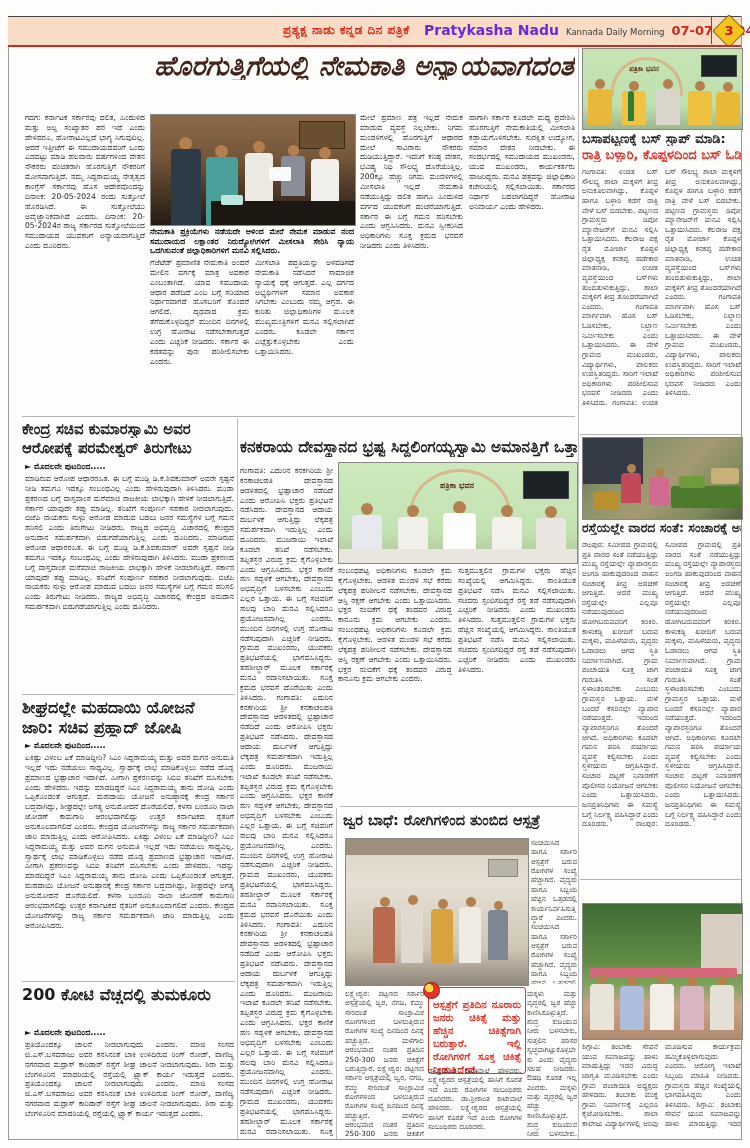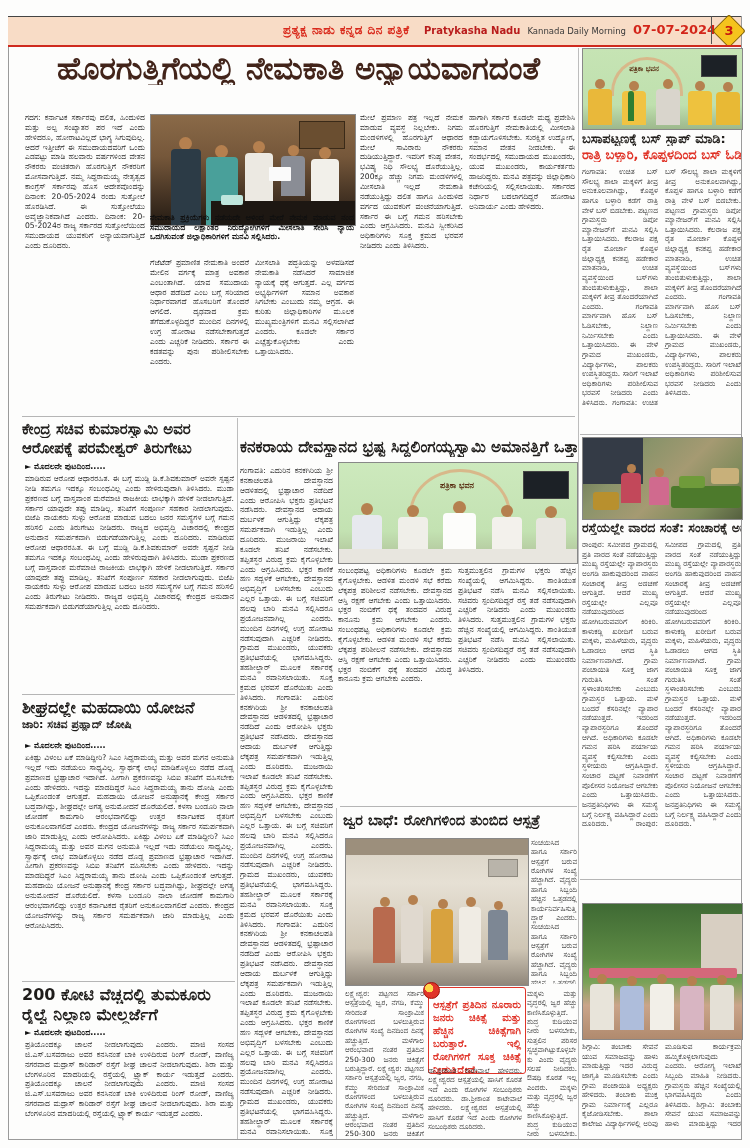--- a/index.html
+++ b/index.html
@@ -11,30 +11,30 @@
   .hline{position:absolute;background:#b5b5b5;height:1px;}
   .vline{position:absolute;background:#bdbdbd;width:1px;}
   
   .mast-band{position:absolute;background:#f8dcc6;border-top:1px solid #444;}
   .ribbon{position:absolute;background:linear-gradient(180deg,#f0372a,#c8170e);color:#fff;
           font-weight:bold;font-size:11px;line-height:19px;text-align:center;
           clip-path:polygon(0 0,100% 0,88% 100%,0 100%);}
   .tagline{position:absolute;color:#d92a1c;font-weight:bold;font-size:12px;line-height:20px;
            font-family:"DejaVu Serif",serif;letter-spacing:.5px;}
   .mast-right{position:absolute;display:flex;align-items:baseline;gap:7px;white-space:nowrap;}
-  .paper-name{color:#b91c1c;font-weight:bold;font-size:10px;}
+  .paper-name{color:#6d28d9;font-weight:bold;font-size:14px;}
   .paper-sub{color:#3a3a3a;font-size:8.5px;}
   .issue-date{color:#d3251a;font-weight:bold;font-size:13px;}
   .page-badge{position:absolute;width:22px;height:22px;background:#f5c31d;border:1.5px solid #7a5a00;
               transform:rotate(45deg);border-radius:3px;}
   .page-badge span{position:absolute;inset:0;transform:rotate(-45deg);color:#c8170e;font-weight:bold;
                    font-size:13px;text-align:center;line-height:22px;}
   
-  .hl-lead1{position:absolute;text-align:center;font-weight:bold;font-size:31px;color:#42241a;
-            line-height:1.05;overflow:hidden;white-space:nowrap;}
+  .hl-lead1{position:absolute;text-align:right;font-weight:bold;font-size:27px;color:#42241a;
+            line-height:1.05;overflow:hidden;white-space:nowrap;font-style:italic;}
   .hl-lead2{position:absolute;text-align:center;font-weight:bold;font-size:27px;color:#e5342a;
             line-height:1.05;overflow:hidden;white-space:nowrap;}
   .hl-md{position:absolute;font-weight:bold;font-size:15px;color:#1e1c1a;line-height:1.15;
          overflow:hidden;white-space:nowrap;}
   .hl-sm{position:absolute;font-weight:bold;font-size:12px;color:#221f1c;line-height:1.1;
          overflow:hidden;white-space:nowrap;}
   .hl-red{color:#e03226;}
   .kicker{position:absolute;background:#4277b6;color:#fff;font-weight:bold;font-size:8.5px;
           text-align:center;line-height:16px;overflow:hidden;white-space:nowrap;}
   .contd{position:absolute;font-weight:bold;font-size:8px;color:#111;overflow:hidden;white-space:nowrap;}
@@ -101,21 +101,21 @@
     <div class="fig-head" style="left:102px;top:26px;width:12px;height:12px;"></div>
     <div class="fig" style="left:94px;top:38px;width:28px;height:50px;background:#ece9e2;"></div>
     <div class="fig-head" style="left:137px;top:30px;width:11px;height:11px;"></div>
     <div class="fig" style="left:130px;top:41px;width:24px;height:40px;background:#8a8d95;"></div>
     <div class="fig-head" style="left:168px;top:32px;width:12px;height:12px;"></div>
     <div class="fig" style="left:160px;top:44px;width:28px;height:44px;background:#f2f0ea;"></div>
     <div class="fig" style="left:118px;top:52px;width:22px;height:14px;background:#fafafa;border-radius:1px;"></div>
     <div class="tableblk" style="left:60px;top:86px;width:144px;height:24px;background:#1d1712;"></div>
     <div class="fig" style="left:70px;top:80px;width:22px;height:10px;background:#bfe6dd;border-radius:2px;"></div>
   </div>
-  <div class="caption" style="left:150px;top:213px;width:204px;height:28px;">ನೇಮಕಾತಿ ಪ್ರಕ್ರಿಯೆಗಳು ನಡೆಯದೇ ಆಳಿಂದ ಮೇರೆ ನೇಮಕ ಮಾಡುವ ನಂದ ಸಮುದಾಯದ ಲಕ್ಷಾಂತರ ನಿರುದ್ಯೋಗಿಗಳಿಗೆ ಮೀಸಲಾತಿ ಸೇರಿಸಿ ನ್ಯಾಯ ಒದಗಿಸುವಂತೆ ಜಿಲ್ಲಾಧಿಕಾರಿಗಳಿಗೆ ಮನವಿ ಸಲ್ಲಿಸಿದರು.</div>
+  <div class="caption" style="left:150px;top:227px;width:204px;height:28px;">ನೇಮಕಾತಿ ಪ್ರಕ್ರಿಯೆಗಳು ನಡೆಯದೇ ಆಳಿಂದ ಮೇರೆ ನೇಮಕ ಮಾಡುವ ನಂದ ಸಮುದಾಯದ ಲಕ್ಷಾಂತರ ನಿರುದ್ಯೋಗಿಗಳಿಗೆ ಮೀಸಲಾತಿ ಸೇರಿಸಿ ನ್ಯಾಯ ಒದಗಿಸುವಂತೆ ಜಿಲ್ಲಾಧಿಕಾರಿಗಳಿಗೆ ಮನವಿ ಸಲ್ಲಿಸಿದರು.</div>
 
   <div class="bt" style="left:255px;top:258px;width:99px;height:157px;">ಮೀಸಲಾತಿ ಪದ್ಧತಿಯನ್ನು ಅಳವಡಿಸದೆ ನೇಮಕಾತಿ ನಡೆಸಿದರೆ ಸಾಮಾಜಿಕ ನ್ಯಾಯಕ್ಕೆ ಧಕ್ಕೆ ಆಗುತ್ತದೆ. ಎಲ್ಲ ವರ್ಗದ ಅಭ್ಯರ್ಥಿಗಳಿಗೆ ಸಮಾನ ಅವಕಾಶ ಸಿಗಬೇಕು ಎಂಬುದು ನಮ್ಮ ಆಗ್ರಹ. ಈ ಕುರಿತು ಜಿಲ್ಲಾಧಿಕಾರಿಗಳ ಮೂಲಕ ಮುಖ್ಯಮಂತ್ರಿಗಳಿಗೆ ಮನವಿ ಸಲ್ಲಿಸಲಾಗಿದೆ ಎಂದರು. ಕೂಡಲೇ ಸರ್ಕಾರ ಎಚ್ಚೆತ್ತುಕೊಳ್ಳಬೇಕು ಎಂದು ಒತ್ತಾಯಿಸಿದರು.</div>
   <div class="bt" style="left:150px;top:258px;width:99px;height:157px;">ಗೆಜೆಟೆಡ್ ಪ್ರಮಾಣಿತ ನೇಮಕಾತಿ ಅಂದರೆ ಮೇಲಿನ ವರ್ಗಕ್ಕೆ ಮಾತ್ರ ಅವಕಾಶ ಎಂಬಂತಾಗಿದೆ. ಯಾವ ಸಮುದಾಯ ಆಧಾರ ಪಡೆದಿದೆ ಎಂಬ ಬಗ್ಗೆ ಸರಿಯಾದ ನಿರ್ಧಾರವಾಗದೆ ಹೊಸಬರಿಗೆ ತೊಂದರೆ ಆಗಲಿದೆ. ದೃಢವಾದ ಕ್ರಮ ತೆಗೆದುಕೊಳ್ಳದಿದ್ದರೆ ಮುಂದಿನ ದಿನಗಳಲ್ಲಿ ಉಗ್ರ ಹೋರಾಟ ನಡೆಸಬೇಕಾಗುತ್ತದೆ ಎಂದು ಎಚ್ಚರಿಕೆ ನೀಡಿದರು. ಸರ್ಕಾರ ಈ ಕಡತವನ್ನು ಪುನಃ ಪರಿಶೀಲಿಸಬೇಕು ಎಂದರು.</div>
   <div class="bt" style="left:360px;top:113px;width:103px;height:302px;">ಮೇಲೆ ಪ್ರಮಾಣ ಪತ್ರ ಇಲ್ಲದೆ ನೇಮಕ ಮಾಡುವ ವ್ಯವಸ್ಥೆ ನಿಲ್ಲಬೇಕು. ನಿಗಮ ಮಂಡಳಿಗಳಲ್ಲಿ ಹೊರಗುತ್ತಿಗೆ ಆಧಾರದ ಮೇಲೆ ಸಾವಿರಾರು ನೌಕರರು ದುಡಿಯುತ್ತಿದ್ದಾರೆ. ಇವರಿಗೆ ಕನಿಷ್ಠ ವೇತನ, ಭವಿಷ್ಯ ನಿಧಿ ಸೌಲಭ್ಯ ದೊರೆಯುತ್ತಿಲ್ಲ. 200ಕ್ಕೂ ಹೆಚ್ಚು ನಿಗಮ ಮಂಡಳಿಗಳಲ್ಲಿ ಮೀಸಲಾತಿ ಇಲ್ಲದೆ ನೇಮಕಾತಿ ನಡೆಯುತ್ತಿದ್ದು ದಲಿತ ಹಾಗೂ ಹಿಂದುಳಿದ ವರ್ಗದ ಯುವಕರಿಗೆ ವಂಚನೆಯಾಗುತ್ತಿದೆ. ಸರ್ಕಾರ ಈ ಬಗ್ಗೆ ಗಮನ ಹರಿಸಬೇಕು ಎಂದು ಆಗ್ರಹಿಸಿದರು. ಮನವಿ ಸ್ವೀಕರಿಸಿದ ಅಧಿಕಾರಿಗಳು ಸೂಕ್ತ ಕ್ರಮದ ಭರವಸೆ ನೀಡಿದರು ಎಂದು ತಿಳಿಸಿದರು.</div>
   <div class="bt" style="left:469px;top:113px;width:106px;height:302px;">ಹಾಗಾಗಿ ಸರ್ಕಾರ ಕೂಡಲೇ ಮಧ್ಯ ಪ್ರವೇಶಿಸಿ ಹೊರಗುತ್ತಿಗೆ ನೇಮಕಾತಿಯಲ್ಲಿ ಮೀಸಲಾತಿ ಕಡ್ಡಾಯಗೊಳಿಸಬೇಕು. ಸುರಕ್ಷಿತ ಉದ್ಯೋಗ, ಸಮಾನ ವೇತನ ನೀಡಬೇಕು. ಈ ಸಂದರ್ಭದಲ್ಲಿ ಸಮುದಾಯದ ಮುಖಂಡರು, ಯುವ ಮುಖಂಡರು, ಕಾರ್ಯಕರ್ತರು ಹಾಜರಿದ್ದರು. ಮನವಿ ಪತ್ರವನ್ನು ಜಿಲ್ಲಾಧಿಕಾರಿ ಕಚೇರಿಯಲ್ಲಿ ಸಲ್ಲಿಸಲಾಯಿತು. ಸರ್ಕಾರದ ನಿರ್ಧಾರ ಬದಲಾಗದಿದ್ದರೆ ಹೋರಾಟ ಅನಿವಾರ್ಯ ಎಂದು ಹೇಳಿದರು.</div>
 
   <div class="vline" style="left:578px;top:48px;height:1091px;"></div>
 
   <div class="photo" style="left:582px;top:48px;width:159px;height:80px;background:linear-gradient(180deg,#c6e4b4,#bfe0ae 70%,#9db88c);">
     <div class="ph-arch" style="left:28px;top:8px;width:66px;height:36px;"></div>
@@ -140,27 +140,26 @@
   <div class="hline" style="left:22px;top:416px;width:553px;"></div>
   <div class="vline" style="left:237px;top:418px;height:721px;"></div>
 
   <div class="hl-md" style="left:22px;top:440px;width:213px;">ಆರೋಪಕ್ಕೆ ಪರಮೇಶ್ವರ್ ತಿರುಗೇಟು</div>
   <div class="hl-md" style="left:22px;top:421px;width:213px;">ಕೇಂದ್ರ ಸಚಿವ ಕುಮಾರಸ್ವಾಮಿ ಅವರ</div>
   <div class="contd" style="left:25px;top:462px;width:208px;">► ಮೊದಲನೇ ಪುಟದಿಂದ.....</div>
   <div class="bt" style="left:25px;top:474px;width:209px;height:216px;">ಮಾಡಿರುವ ಆರೋಪ ಆಧಾರರಹಿತ. ಈ ಬಗ್ಗೆ ಮುಡ್ಡಿ ಡಿ.ಕೆ.ಶಿವಕುಮಾರ್ ಅವರೇ ಸ್ಪಷ್ಟನೆ ನೀಡಿ ತಮಗೂ ಇದಕ್ಕೂ ಸಂಬಂಧವಿಲ್ಲ ಎಂದು ಹೇಳಿರುವುದಾಗಿ ತಿಳಿಸಿದರು. ಮುಡಾ ಪ್ರಕರಣದ ಬಗ್ಗೆ ವಾಸ್ತವಾಂಶ ಮರೆಮಾಚಿ ರಾಜಕೀಯ ಲಾಭಕ್ಕಾಗಿ ಹೇಳಿಕೆ ನೀಡಲಾಗುತ್ತಿದೆ. ಸರ್ಕಾರ ಯಾವುದೇ ತಪ್ಪು ಮಾಡಿಲ್ಲ. ತನಿಖೆಗೆ ಸಂಪೂರ್ಣ ಸಹಕಾರ ನೀಡಲಾಗುವುದು. ಬಿಜೆಪಿ ನಾಯಕರು ಸುಳ್ಳು ಆರೋಪ ಮಾಡುವ ಬದಲು ಜನರ ಸಮಸ್ಯೆಗಳ ಬಗ್ಗೆ ಗಮನ ಹರಿಸಲಿ ಎಂದು ತಿರುಗೇಟು ನೀಡಿದರು. ರಾಜ್ಯದ ಅಭಿವೃದ್ಧಿ ವಿಚಾರದಲ್ಲಿ ಕೇಂದ್ರದ ಅನುದಾನ ಸಮರ್ಪಕವಾಗಿ ಬಿಡುಗಡೆಯಾಗುತ್ತಿಲ್ಲ ಎಂದು ದೂರಿದರು. ಮಾಡಿರುವ ಆರೋಪ ಆಧಾರರಹಿತ. ಈ ಬಗ್ಗೆ ಮುಡ್ಡಿ ಡಿ.ಕೆ.ಶಿವಕುಮಾರ್ ಅವರೇ ಸ್ಪಷ್ಟನೆ ನೀಡಿ ತಮಗೂ ಇದಕ್ಕೂ ಸಂಬಂಧವಿಲ್ಲ ಎಂದು ಹೇಳಿರುವುದಾಗಿ ತಿಳಿಸಿದರು. ಮುಡಾ ಪ್ರಕರಣದ ಬಗ್ಗೆ ವಾಸ್ತವಾಂಶ ಮರೆಮಾಚಿ ರಾಜಕೀಯ ಲಾಭಕ್ಕಾಗಿ ಹೇಳಿಕೆ ನೀಡಲಾಗುತ್ತಿದೆ. ಸರ್ಕಾರ ಯಾವುದೇ ತಪ್ಪು ಮಾಡಿಲ್ಲ. ತನಿಖೆಗೆ ಸಂಪೂರ್ಣ ಸಹಕಾರ ನೀಡಲಾಗುವುದು. ಬಿಜೆಪಿ ನಾಯಕರು ಸುಳ್ಳು ಆರೋಪ ಮಾಡುವ ಬದಲು ಜನರ ಸಮಸ್ಯೆಗಳ ಬಗ್ಗೆ ಗಮನ ಹರಿಸಲಿ ಎಂದು ತಿರುಗೇಟು ನೀಡಿದರು. ರಾಜ್ಯದ ಅಭಿವೃದ್ಧಿ ವಿಚಾರದಲ್ಲಿ ಕೇಂದ್ರದ ಅನುದಾನ ಸಮರ್ಪಕವಾಗಿ ಬಿಡುಗಡೆಯಾಗುತ್ತಿಲ್ಲ ಎಂದು ದೂರಿದರು. </div>
 
   <div class="hline" style="left:22px;top:694px;width:213px;"></div>
   <div class="hl-md" style="left:22px;top:699px;width:213px;font-size:16px;">ಶೀಘ್ರದಲ್ಲೇ ಮಹದಾಯಿ ಯೋಜನೆ</div>
-  <div class="hl-md" style="left:22px;top:719px;width:213px;font-size:11px;">ಜಾರಿ: ಸಚಿವ ಪ್ರಹ್ಲಾದ್ ಜೋಷಿ</div>
+  <div class="hl-md" style="left:22px;top:719px;width:213px;font-size:16px;">ಜಾರಿ: ಸಚಿವ ಪ್ರಹ್ಲಾದ್ ಜೋಷಿ</div>
   <div class="contd" style="left:25px;top:741px;width:208px;">► ಮೊದಲನೇ ಪುಟದಿಂದ.....</div>
   <div class="bt" style="left:25px;top:753px;width:209px;height:225px;">ಏಕಿಷ್ಟು ವಿಳಂಬ ಏಕೆ ಮಾಡಿದ್ದೀರಿ? ಸಿಎಂ ಸಿದ್ದರಾಮಯ್ಯ ಮತ್ತು ಅವರ ಮಗನ ಅನುಮತಿ ಇಲ್ಲದೆ ಇದು ನಡೆಯಲು ಸಾಧ್ಯವಿಲ್ಲ. ಸ್ವಾರ್ಥಕ್ಕೆ ಲಾಭ ಮಾಡಿಕೊಳ್ಳಲು ನಡೆದ ದೊಡ್ಡ ಪ್ರಮಾಣದ ಭ್ರಷ್ಟಾಚಾರ ಇದಾಗಿದೆ. ಹೀಗಾಗಿ ಪ್ರಕರಣವನ್ನು ಸಿಬಿಐ ತನಿಖೆಗೆ ವಹಿಸಬೇಕು ಎಂದು ಹೇಳಿದರು. ಇದನ್ನು ಮಾಡದಿದ್ದರೆ ಸಿಎಂ ಸಿದ್ದರಾಮಯ್ಯ ತಾನು ದೋಷಿ ಎಂದು ಒಪ್ಪಿಕೊಂಡಂತೆ ಆಗುತ್ತದೆ. ಮಹದಾಯಿ ಯೋಜನೆ ಅನುಷ್ಠಾನಕ್ಕೆ ಕೇಂದ್ರ ಸರ್ಕಾರ ಬದ್ಧವಾಗಿದ್ದು, ಶೀಘ್ರದಲ್ಲೇ ಅಗತ್ಯ ಅನುಮೋದನೆ ದೊರೆಯಲಿದೆ. ಕಳಸಾ ಬಂಡೂರಿ ನಾಲಾ ಜೋಡಣೆ ಕಾಮಗಾರಿ ಆರಂಭವಾಗಲಿದ್ದು ಉತ್ತರ ಕರ್ನಾಟಕದ ರೈತರಿಗೆ ಅನುಕೂಲವಾಗಲಿದೆ ಎಂದರು. ಕೇಂದ್ರದ ಯೋಜನೆಗಳನ್ನು ರಾಜ್ಯ ಸರ್ಕಾರ ಸಮರ್ಪಕವಾಗಿ ಜಾರಿ ಮಾಡುತ್ತಿಲ್ಲ ಎಂದು ಆರೋಪಿಸಿದರು. ಏಕಿಷ್ಟು ವಿಳಂಬ ಏಕೆ ಮಾಡಿದ್ದೀರಿ? ಸಿಎಂ ಸಿದ್ದರಾಮಯ್ಯ ಮತ್ತು ಅವರ ಮಗನ ಅನುಮತಿ ಇಲ್ಲದೆ ಇದು ನಡೆಯಲು ಸಾಧ್ಯವಿಲ್ಲ. ಸ್ವಾರ್ಥಕ್ಕೆ ಲಾಭ ಮಾಡಿಕೊಳ್ಳಲು ನಡೆದ ದೊಡ್ಡ ಪ್ರಮಾಣದ ಭ್ರಷ್ಟಾಚಾರ ಇದಾಗಿದೆ. ಹೀಗಾಗಿ ಪ್ರಕರಣವನ್ನು ಸಿಬಿಐ ತನಿಖೆಗೆ ವಹಿಸಬೇಕು ಎಂದು ಹೇಳಿದರು. ಇದನ್ನು ಮಾಡದಿದ್ದರೆ ಸಿಎಂ ಸಿದ್ದರಾಮಯ್ಯ ತಾನು ದೋಷಿ ಎಂದು ಒಪ್ಪಿಕೊಂಡಂತೆ ಆಗುತ್ತದೆ. ಮಹದಾಯಿ ಯೋಜನೆ ಅನುಷ್ಠಾನಕ್ಕೆ ಕೇಂದ್ರ ಸರ್ಕಾರ ಬದ್ಧವಾಗಿದ್ದು, ಶೀಘ್ರದಲ್ಲೇ ಅಗತ್ಯ ಅನುಮೋದನೆ ದೊರೆಯಲಿದೆ. ಕಳಸಾ ಬಂಡೂರಿ ನಾಲಾ ಜೋಡಣೆ ಕಾಮಗಾರಿ ಆರಂಭವಾಗಲಿದ್ದು ಉತ್ತರ ಕರ್ನಾಟಕದ ರೈತರಿಗೆ ಅನುಕೂಲವಾಗಲಿದೆ ಎಂದರು. ಕೇಂದ್ರದ ಯೋಜನೆಗಳನ್ನು ರಾಜ್ಯ ಸರ್ಕಾರ ಸಮರ್ಪಕವಾಗಿ ಜಾರಿ ಮಾಡುತ್ತಿಲ್ಲ ಎಂದು ಆರೋಪಿಸಿದರು. </div>
 
   <div class="hline" style="left:22px;top:981px;width:213px;"></div>
   <div class="hl-md" style="left:22px;top:986px;width:213px;font-size:16px;">200 ಕೋಟಿ ವೆಚ್ಚದಲ್ಲಿ ತುಮಕೂರು</div>
-  <div class="hl-md" style="left:22px;top:1006px;width:213px;font-size:16px;">ರೈಲ್ವೆ ನಿಲ್ದಾಣ ಮೇಲ್ದರ್ಜೆಗೆ</div>
   <div class="contd" style="left:25px;top:1028px;width:208px;">► ಮೊದಲನೇ ಪುಟದಿಂದ.....</div>
   <div class="bt" style="left:25px;top:1040px;width:209px;height:96px;">ಪ್ರತಿಯೊಂದಕ್ಕೂ ಚಾಲನೆ ನೀಡಲಾಗುವುದು ಎಂದರು. ಮಾಜಿ ಸಂಸದ ಜಿ.ಎಸ್.ಬಸವರಾಜು ಅವರ ಕನಸಿನಂತೆ ಬಾಕಿ ಉಳಿದಿರುವ ರಿಂಗ್ ರೋಡ್, ವಾಣಿಜ್ಯ ನಗರವಾದ ಮದ್ರಾಸ್ ಕಾರಿಡಾರ್ ರಸ್ತೆಗೆ ಶೀಘ್ರ ಚಾಲನೆ ನೀಡಲಾಗುವುದು. ಶಿರಾ ಮತ್ತು ಬೆಂಗಳೂರಿನ ಮಾದರಿಯಲ್ಲಿ ರಸ್ತೆಯಲ್ಲಿ ಟ್ರ್ಯಾಕ್ ಕಾರ್ಯ ಇಡುತ್ತದೆ ಎಂದರು. ಪ್ರತಿಯೊಂದಕ್ಕೂ ಚಾಲನೆ ನೀಡಲಾಗುವುದು ಎಂದರು. ಮಾಜಿ ಸಂಸದ ಜಿ.ಎಸ್.ಬಸವರಾಜು ಅವರ ಕನಸಿನಂತೆ ಬಾಕಿ ಉಳಿದಿರುವ ರಿಂಗ್ ರೋಡ್, ವಾಣಿಜ್ಯ ನಗರವಾದ ಮದ್ರಾಸ್ ಕಾರಿಡಾರ್ ರಸ್ತೆಗೆ ಶೀಘ್ರ ಚಾಲನೆ ನೀಡಲಾಗುವುದು. ಶಿರಾ ಮತ್ತು ಬೆಂಗಳೂರಿನ ಮಾದರಿಯಲ್ಲಿ ರಸ್ತೆಯಲ್ಲಿ ಟ್ರ್ಯಾಕ್ ಕಾರ್ಯ ಇಡುತ್ತದೆ ಎಂದರು. </div>
 
   <div class="hl-md" style="left:240px;top:439px;width:337px;font-size:15.5px;">ಕನಕರಾಯ ದೇವಸ್ಥಾನದ ಭ್ರಷ್ಟ ಸಿದ್ದಲಿಂಗಯ್ಯಸ್ವಾಮಿ ಅಮಾನತ್ತಿಗೆ ಒತ್ತಾಯ</div>
 
   <div class="bt" style="left:240px;top:466px;width:93px;height:670px;">ಗಂಗಾವತಿ: ಎದುರಿನ ಕನಕಗಿರಿಯ ಶ್ರೀ ಕನಕಾಚಲಪತಿ ದೇವಸ್ಥಾನದ ಆಡಳಿತದಲ್ಲಿ ಭ್ರಷ್ಟಾಚಾರ ನಡೆದಿದೆ ಎಂದು ಆರೋಪಿಸಿ ಭಕ್ತರು ಪ್ರತಿಭಟನೆ ನಡೆಸಿದರು. ದೇವಸ್ಥಾನದ ಆದಾಯ ದುರ್ಬಳಕೆ ಆಗುತ್ತಿದ್ದು ಲೆಕ್ಕಪತ್ರ ಸಮರ್ಪಕವಾಗಿ ಇಡುತ್ತಿಲ್ಲ ಎಂದು ದೂರಿದರು. ಮುಜರಾಯಿ ಇಲಾಖೆ ಕೂಡಲೇ ತನಿಖೆ ನಡೆಸಬೇಕು. ತಪ್ಪಿತಸ್ಥರ ವಿರುದ್ಧ ಕ್ರಮ ಕೈಗೊಳ್ಳಬೇಕು ಎಂದು ಆಗ್ರಹಿಸಿದರು. ಭಕ್ತರ ಕಾಣಿಕೆ ಹಣ ಸದ್ಬಳಕೆ ಆಗಬೇಕು, ದೇವಸ್ಥಾನದ ಅಭಿವೃದ್ಧಿಗೆ ಬಳಸಬೇಕು ಎಂಬುದು ಎಲ್ಲರ ಒತ್ತಾಯ. ಈ ಬಗ್ಗೆ ಸಚಿವರಿಗೆ ಹಲವು ಬಾರಿ ಮನವಿ ಸಲ್ಲಿಸಿದರೂ ಪ್ರಯೋಜನವಾಗಿಲ್ಲ ಎಂದರು. ಮುಂದಿನ ದಿನಗಳಲ್ಲಿ ಉಗ್ರ ಹೋರಾಟ ನಡೆಸುವುದಾಗಿ ಎಚ್ಚರಿಕೆ ನೀಡಿದರು. ಗ್ರಾಮದ ಮುಖಂಡರು, ಯುವಕರು ಪ್ರತಿಭಟನೆಯಲ್ಲಿ ಭಾಗವಹಿಸಿದ್ದರು. ತಹಶೀಲ್ದಾರ್ ಮೂಲಕ ಸರ್ಕಾರಕ್ಕೆ ಮನವಿ ರವಾನಿಸಲಾಯಿತು. ಸೂಕ್ತ ಕ್ರಮದ ಭರವಸೆ ದೊರೆಯಿತು ಎಂದು ತಿಳಿಸಿದರು. ಗಂಗಾವತಿ: ಎದುರಿನ ಕನಕಗಿರಿಯ ಶ್ರೀ ಕನಕಾಚಲಪತಿ ದೇವಸ್ಥಾನದ ಆಡಳಿತದಲ್ಲಿ ಭ್ರಷ್ಟಾಚಾರ ನಡೆದಿದೆ ಎಂದು ಆರೋಪಿಸಿ ಭಕ್ತರು ಪ್ರತಿಭಟನೆ ನಡೆಸಿದರು. ದೇವಸ್ಥಾನದ ಆದಾಯ ದುರ್ಬಳಕೆ ಆಗುತ್ತಿದ್ದು ಲೆಕ್ಕಪತ್ರ ಸಮರ್ಪಕವಾಗಿ ಇಡುತ್ತಿಲ್ಲ ಎಂದು ದೂರಿದರು. ಮುಜರಾಯಿ ಇಲಾಖೆ ಕೂಡಲೇ ತನಿಖೆ ನಡೆಸಬೇಕು. ತಪ್ಪಿತಸ್ಥರ ವಿರುದ್ಧ ಕ್ರಮ ಕೈಗೊಳ್ಳಬೇಕು ಎಂದು ಆಗ್ರಹಿಸಿದರು. ಭಕ್ತರ ಕಾಣಿಕೆ ಹಣ ಸದ್ಬಳಕೆ ಆಗಬೇಕು, ದೇವಸ್ಥಾನದ ಅಭಿವೃದ್ಧಿಗೆ ಬಳಸಬೇಕು ಎಂಬುದು ಎಲ್ಲರ ಒತ್ತಾಯ. ಈ ಬಗ್ಗೆ ಸಚಿವರಿಗೆ ಹಲವು ಬಾರಿ ಮನವಿ ಸಲ್ಲಿಸಿದರೂ ಪ್ರಯೋಜನವಾಗಿಲ್ಲ ಎಂದರು. ಮುಂದಿನ ದಿನಗಳಲ್ಲಿ ಉಗ್ರ ಹೋರಾಟ ನಡೆಸುವುದಾಗಿ ಎಚ್ಚರಿಕೆ ನೀಡಿದರು. ಗ್ರಾಮದ ಮುಖಂಡರು, ಯುವಕರು ಪ್ರತಿಭಟನೆಯಲ್ಲಿ ಭಾಗವಹಿಸಿದ್ದರು. ತಹಶೀಲ್ದಾರ್ ಮೂಲಕ ಸರ್ಕಾರಕ್ಕೆ ಮನವಿ ರವಾನಿಸಲಾಯಿತು. ಸೂಕ್ತ ಕ್ರಮದ ಭರವಸೆ ದೊರೆಯಿತು ಎಂದು ತಿಳಿಸಿದರು. ಗಂಗಾವತಿ: ಎದುರಿನ ಕನಕಗಿರಿಯ ಶ್ರೀ ಕನಕಾಚಲಪತಿ ದೇವಸ್ಥಾನದ ಆಡಳಿತದಲ್ಲಿ ಭ್ರಷ್ಟಾಚಾರ ನಡೆದಿದೆ ಎಂದು ಆರೋಪಿಸಿ ಭಕ್ತರು ಪ್ರತಿಭಟನೆ ನಡೆಸಿದರು. ದೇವಸ್ಥಾನದ ಆದಾಯ ದುರ್ಬಳಕೆ ಆಗುತ್ತಿದ್ದು ಲೆಕ್ಕಪತ್ರ ಸಮರ್ಪಕವಾಗಿ ಇಡುತ್ತಿಲ್ಲ ಎಂದು ದೂರಿದರು. ಮುಜರಾಯಿ ಇಲಾಖೆ ಕೂಡಲೇ ತನಿಖೆ ನಡೆಸಬೇಕು. ತಪ್ಪಿತಸ್ಥರ ವಿರುದ್ಧ ಕ್ರಮ ಕೈಗೊಳ್ಳಬೇಕು ಎಂದು ಆಗ್ರಹಿಸಿದರು. ಭಕ್ತರ ಕಾಣಿಕೆ ಹಣ ಸದ್ಬಳಕೆ ಆಗಬೇಕು, ದೇವಸ್ಥಾನದ ಅಭಿವೃದ್ಧಿಗೆ ಬಳಸಬೇಕು ಎಂಬುದು ಎಲ್ಲರ ಒತ್ತಾಯ. ಈ ಬಗ್ಗೆ ಸಚಿವರಿಗೆ ಹಲವು ಬಾರಿ ಮನವಿ ಸಲ್ಲಿಸಿದರೂ ಪ್ರಯೋಜನವಾಗಿಲ್ಲ ಎಂದರು. ಮುಂದಿನ ದಿನಗಳಲ್ಲಿ ಉಗ್ರ ಹೋರಾಟ ನಡೆಸುವುದಾಗಿ ಎಚ್ಚರಿಕೆ ನೀಡಿದರು. ಗ್ರಾಮದ ಮುಖಂಡರು, ಯುವಕರು ಪ್ರತಿಭಟನೆಯಲ್ಲಿ ಭಾಗವಹಿಸಿದ್ದರು. ತಹಶೀಲ್ದಾರ್ ಮೂಲಕ ಸರ್ಕಾರಕ್ಕೆ ಮನವಿ ರವಾನಿಸಲಾಯಿತು. ಸೂಕ್ತ ಕ್ರಮದ ಭರವಸೆ ದೊರೆಯಿತು ಎಂದು ತಿಳಿಸಿದರು. </div>
 
   <div class="photo" style="left:338px;top:462px;width:238px;height:100px;background:linear-gradient(180deg,#cde9bd,#c3e2b2 68%,#aebf97);">
     <div class="ph-arch" style="left:70px;top:6px;width:96px;height:48px;"></div>
     <div class="ph-label" style="left:74px;top:18px;width:88px;font-size:8px;">ಪತ್ರಿಕಾ ಭವನ</div>

